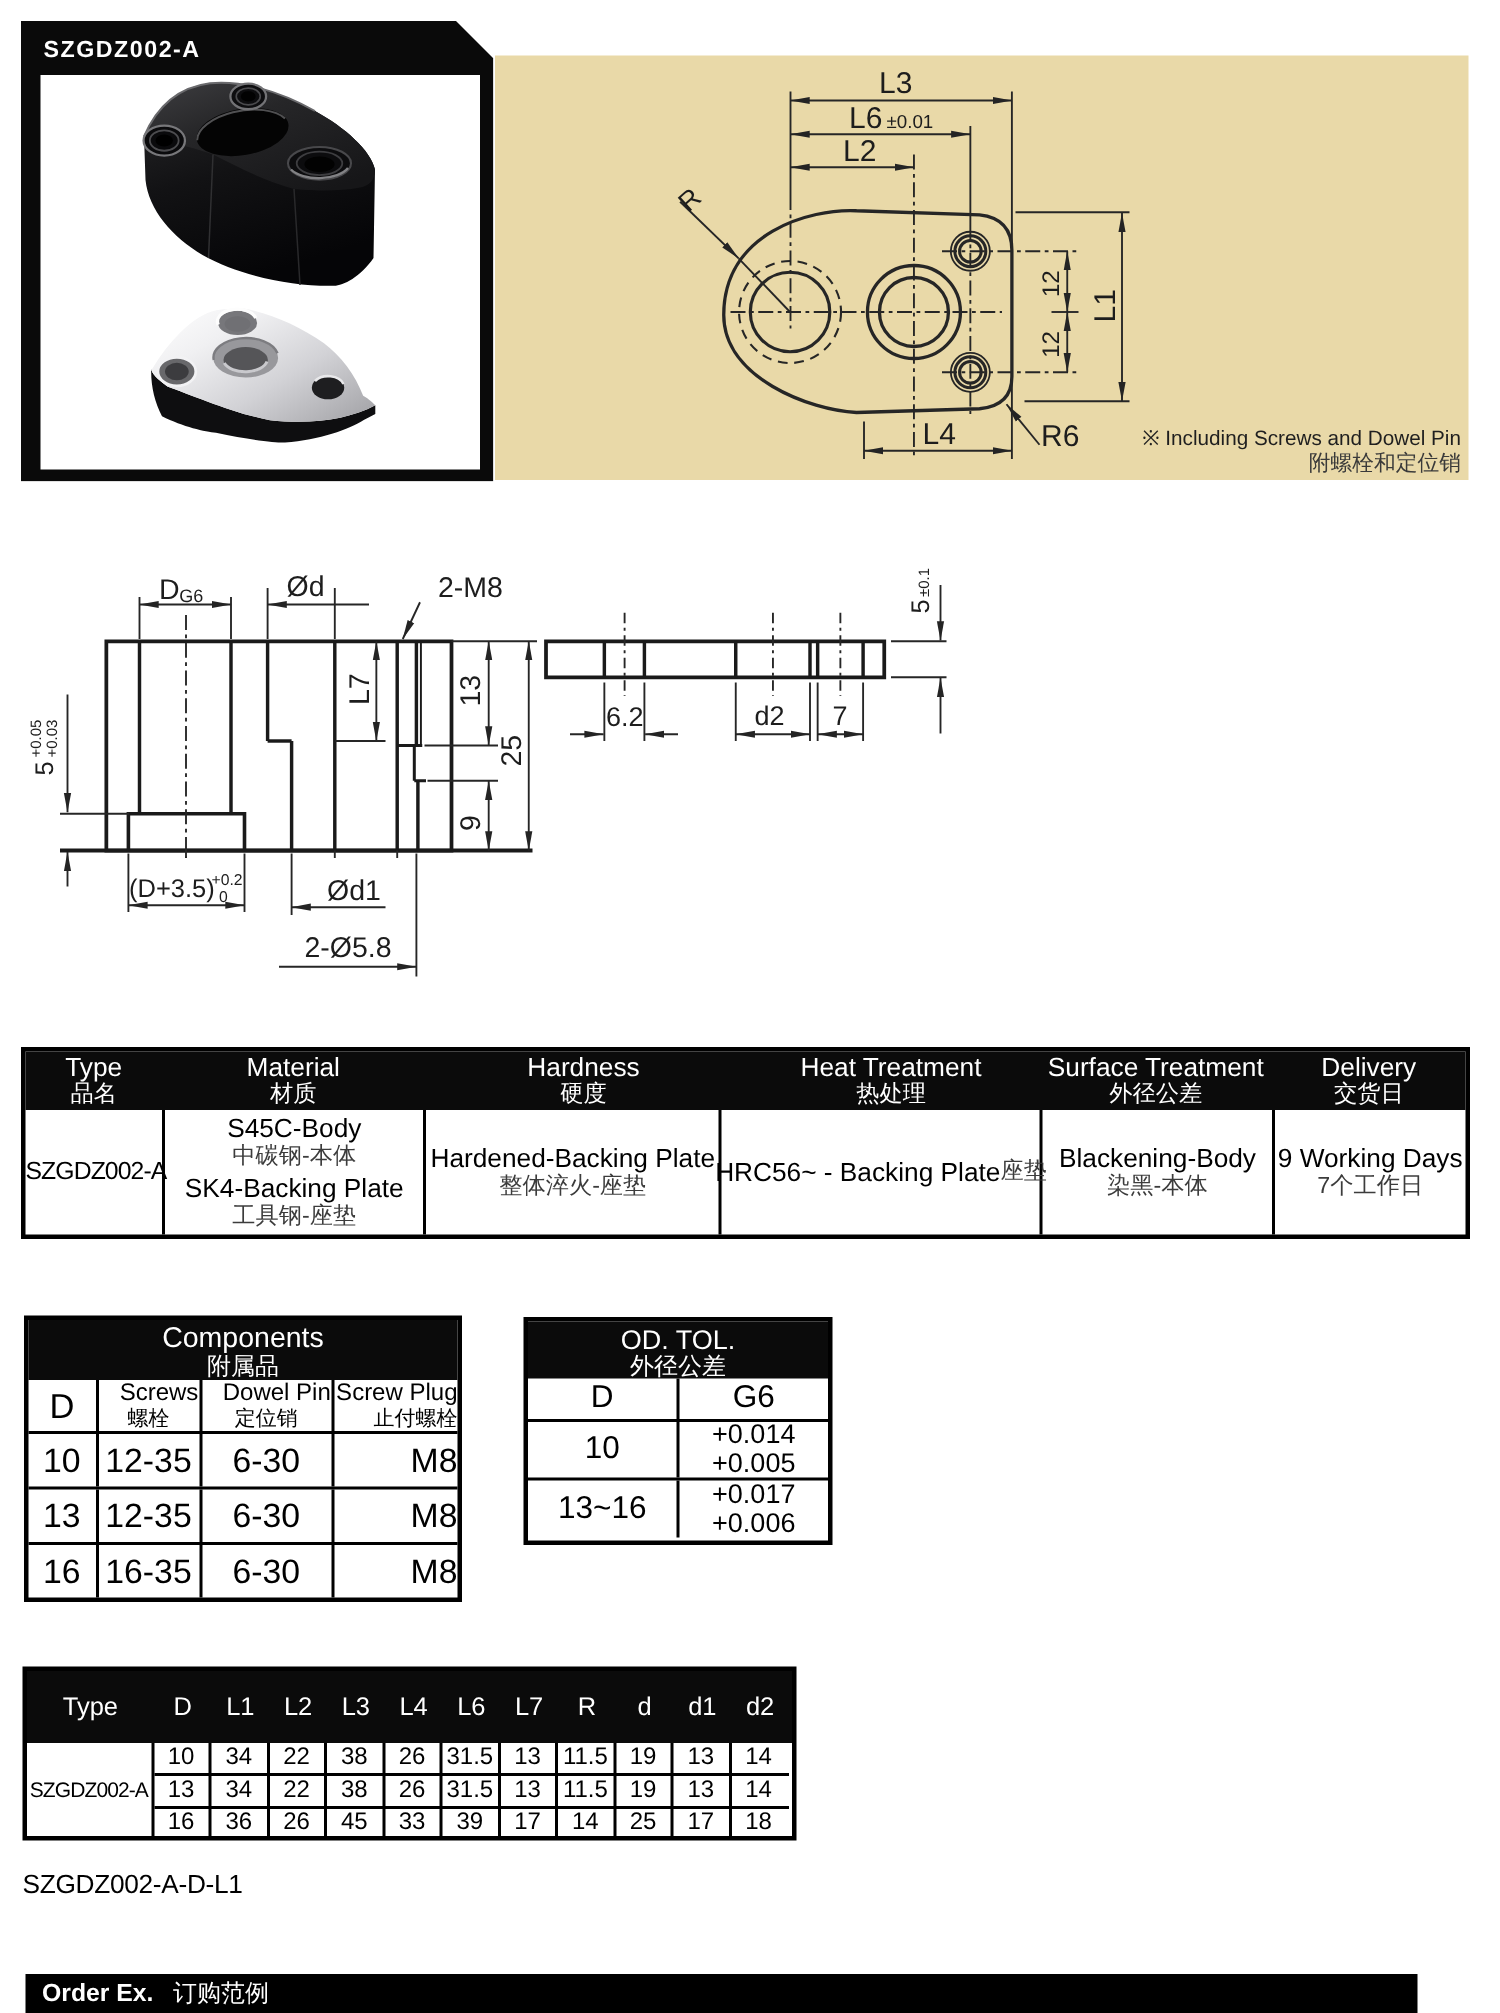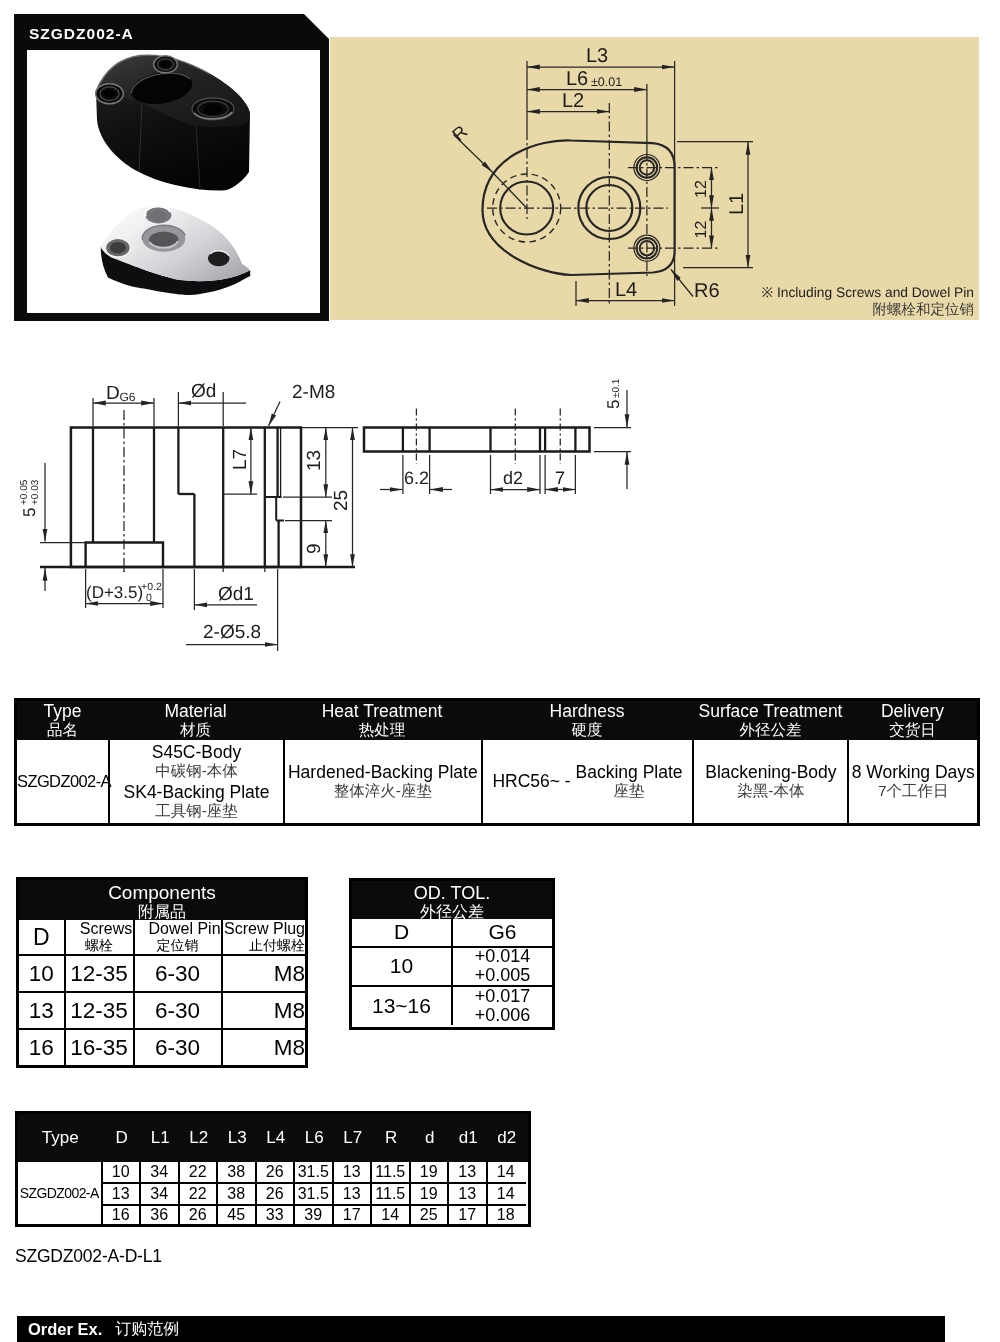--- a/index.html
+++ b/index.html
@@ -279,27 +279,27 @@
 <div class="abs tbl" id="t1">
   <div class="hd">
     <div style="width:91px">
         <span class="en">Type</span>
         <span class="cn">品名</span>
       </div>
     <div style="width:175px">
         <span class="en">Material</span>
         <span class="cn">材质</span>
       </div>
+    <div style="width:212px">
+        <span class="en">Hardness</span>
+        <span class="cn">硬度</span>
+      </div>
     <div style="width:198px">
         <span class="en">Heat Treatment</span>
         <span class="cn">热处理</span>
-      </div>
-    <div style="width:212px">
-        <span class="en">Hardness</span>
-        <span class="cn">硬度</span>
       </div>
     <div style="width:155px">
         <span class="en">Surface Treatment</span>
         <span class="cn">外径公差</span>
       </div>
     <div style="width:129px">
         <span class="en">Delivery</span>
         <span class="cn">交货日</span>
       </div>
   </div>
@@ -312,31 +312,31 @@
         <span class="cn">中碳钢-本体</span>
         <span class="en" style="margin-top:3px">SK4-Backing Plate</span>
         <span class="cn">工具钢-座垫</span>
       </div>
     <div class="c" style="width:198px">
         <span class="en">Hardened-Backing Plate</span>
         <span class="cn">整体淬火-座垫</span>
       </div>
     <div class="c" style="width:212px;flex-direction:row;align-items:center;justify-content:center">
         <span class="en">HRC56~&nbsp;-&nbsp;</span>
-        <span style="display:inline-flex;flex-direction:column">
+        <span style="display:inline-flex;flex-direction:row">
           <span class="en">Backing Plate</span>
           <span class="cn">座垫</span>
         </span>
       </div>
     <div class="c" style="width:155px">
         <span class="en">Blackening-Body</span>
         <span class="cn">染黑-本体</span>
       </div>
     <div class="c" style="width:129px;border-right:none">
-        <span class="en">8 Working Days</span>
+        <span class="en">9 Working Days</span>
         <span class="cn">7个工作日</span>
       </div>
   </div>
 </div>
 
 <div class="abs tbl" id="t2">
   <div class="hd">
       <div class="en">Components</div>
       <div class="cn">附属品</div>
     </div>

